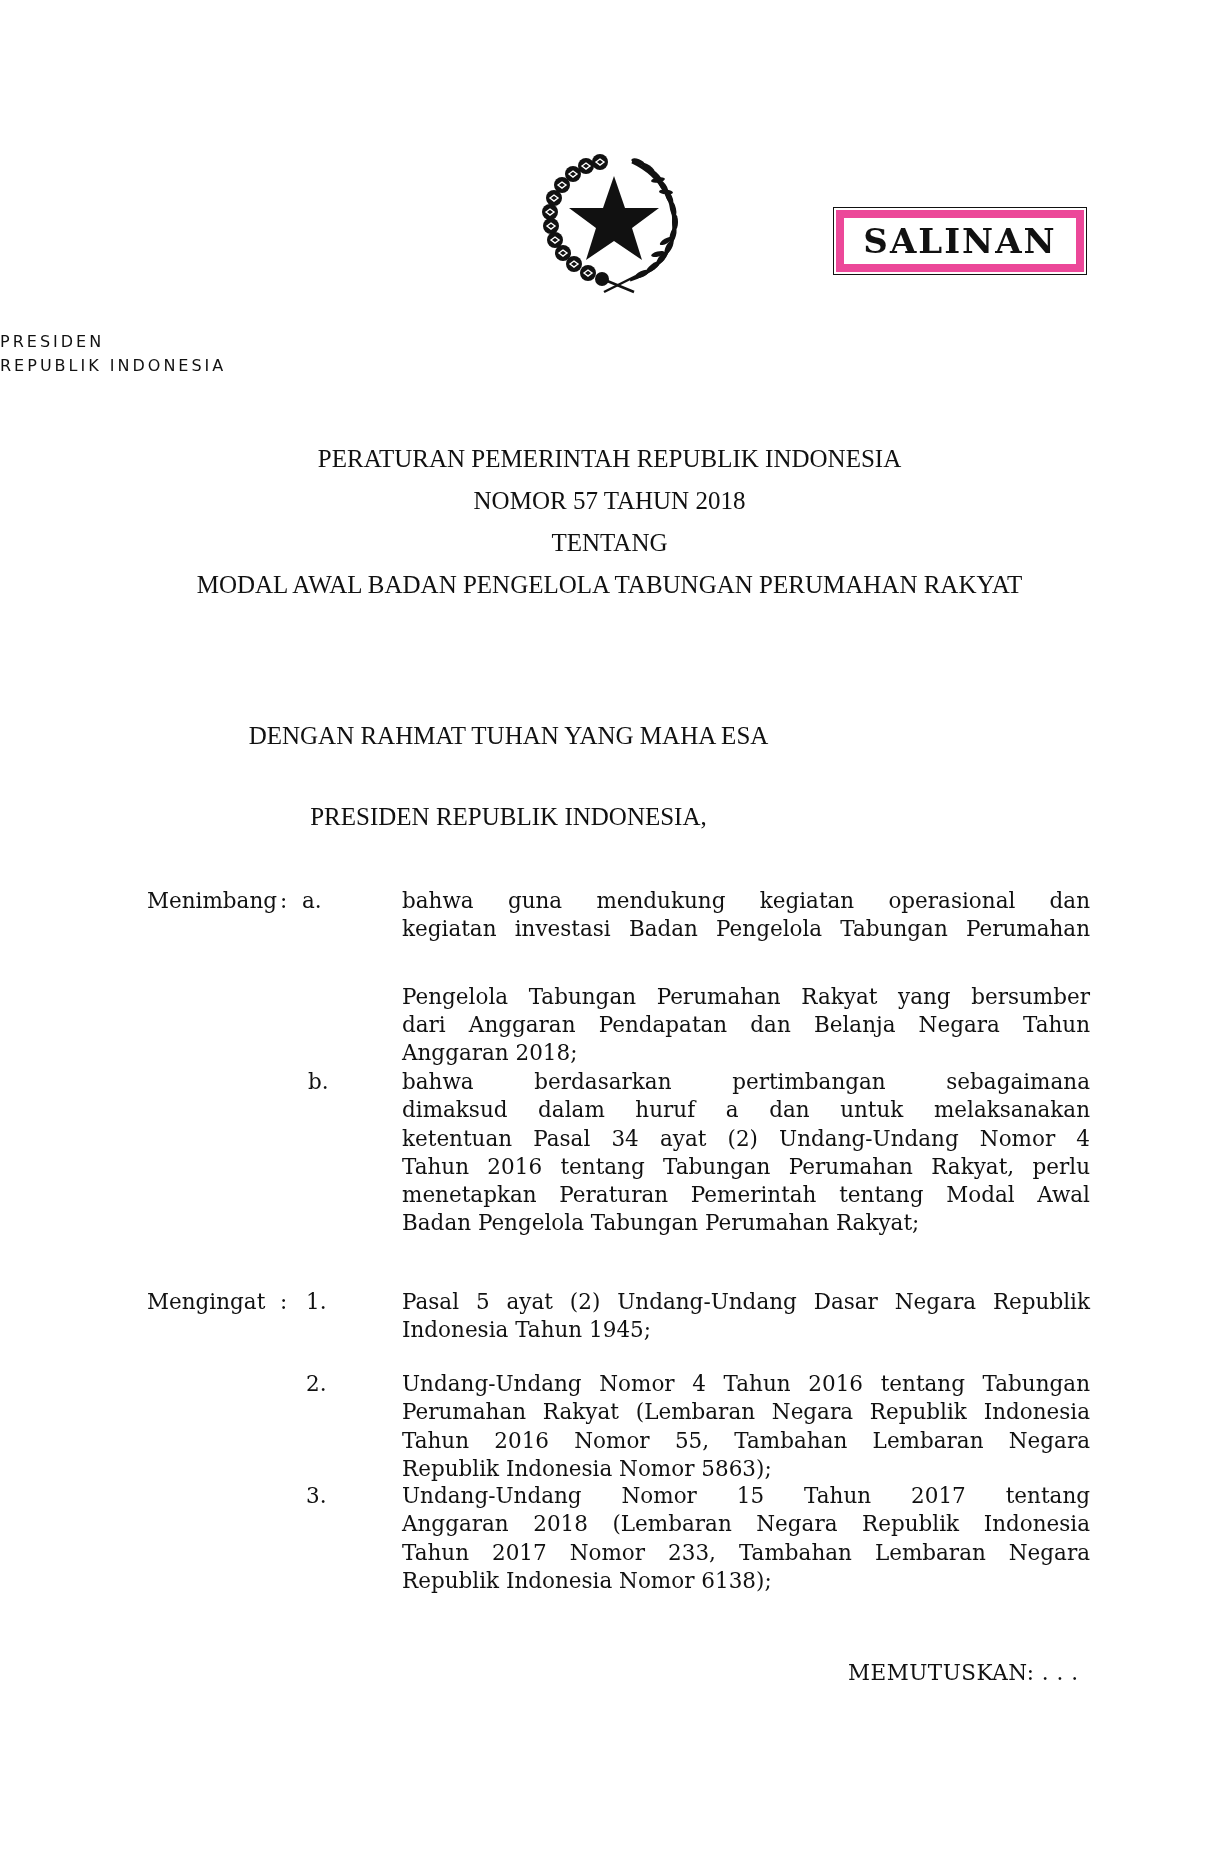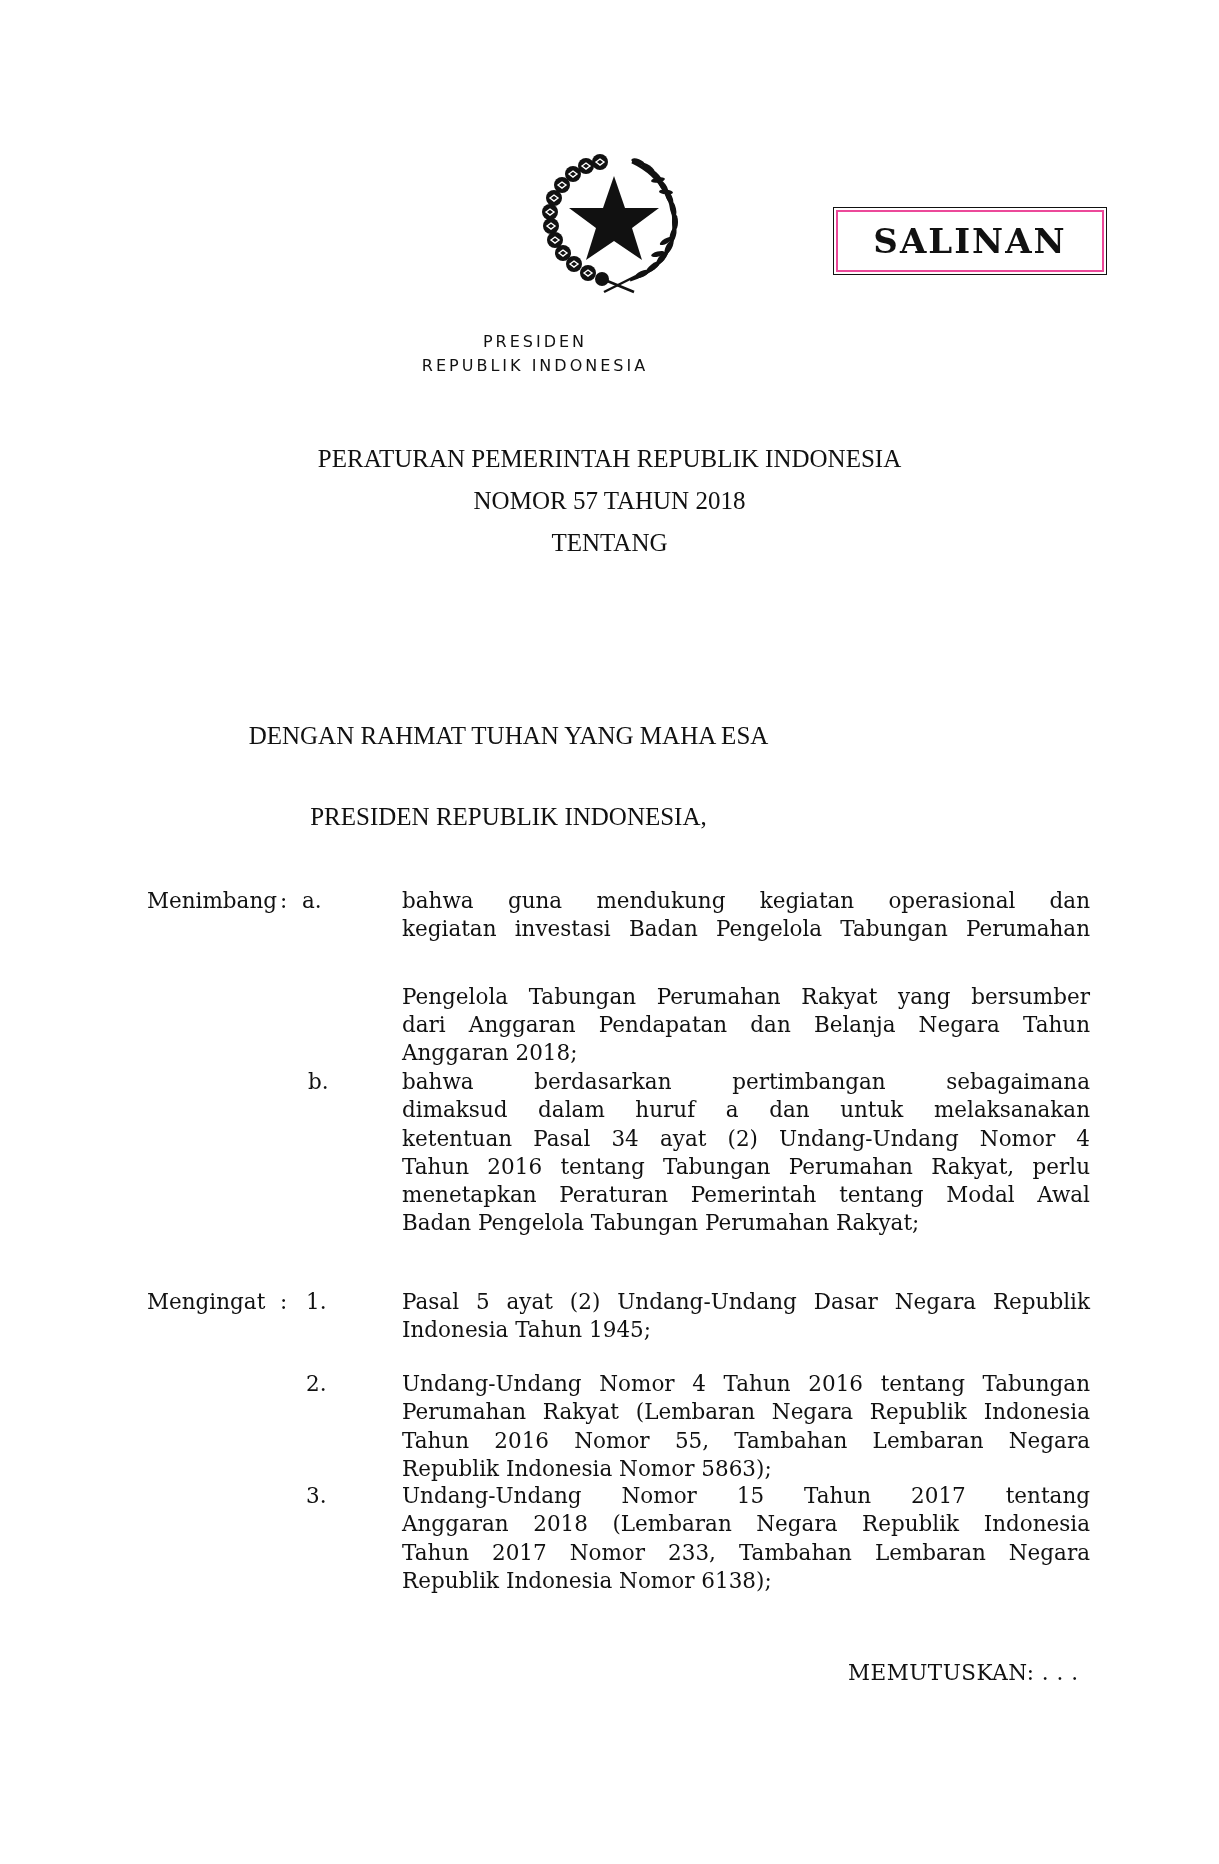--- a/index.html
+++ b/index.html
@@ -22,43 +22,42 @@
     left: 532px;
     top: 146px;
     width: 160px;
     height: 150px;
   }
 
   
   .salinan-box {
     left: 836px;
     top: 210px;
-    width: 268px;
+    width: 248px;
     height: 62px;
-    border: 2px solid #ec4899;
+    border: 8px solid #ec4899;
     box-sizing: border-box;
     display: flex;
     align-items: center;
     justify-content: center;
     outline: 1px solid #111;
     outline-offset: 2px;
   }
   .salinan-box span {
     font-family: "DejaVu Serif", serif;
     font-weight: bold;
     font-size: 34px;
     letter-spacing: 2px;
   }
 
   
   .pres-header {
     left: 0;
     width: 1070px;
     top: 330px;
-    text-align: center;
     font-family: "DejaVu Sans", sans-serif;
     font-size: 16px;
     letter-spacing: 3px;
     line-height: 24px;
     color: #111;
   }
 
   
   .title-block {
     left: 0;
@@ -181,20 +180,21 @@
 
 <div class="abs pres-header">
   <div>PRESIDEN</div>
   <div>REPUBLIK INDONESIA</div>
 </div>
 
 <div class="abs title-block">
   <div>PERATURAN PEMERINTAH REPUBLIK INDONESIA</div>
   <div>NOMOR 57 TAHUN 2018</div>
   <div>TENTANG</div>
+  <div>MODAL AWAL BADAN PENGELOLA TABUNGAN PERUMAHAN RAKYAT</div>
 </div>
 
 <div class="abs center-line" style="top:722px;">DENGAN RAHMAT TUHAN YANG MAHA ESA</div>
 <div class="abs center-line" style="top:803px;">PRESIDEN REPUBLIK INDONESIA,</div>
 
 <div class="abs section" style="top:0;">
   <div class="row label" style="top:887px;">Menimbang</div>
   <div class="row colon" style="top:887px;">:</div>
 
   <div class="row item-num" style="top:887px;">a.</div>

